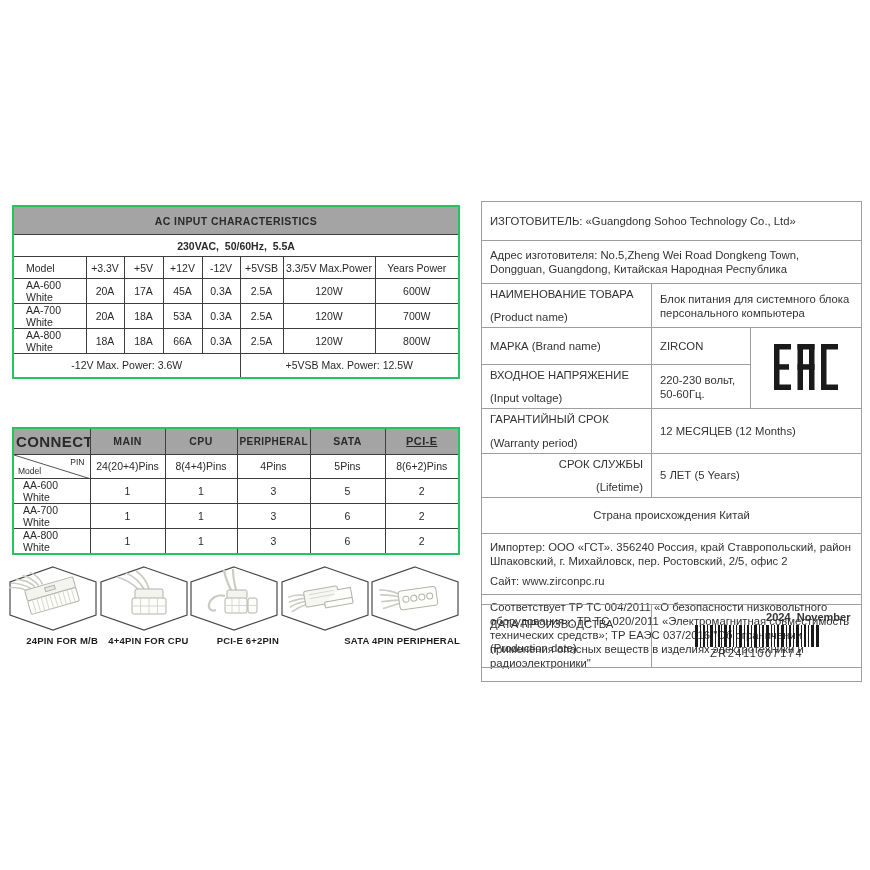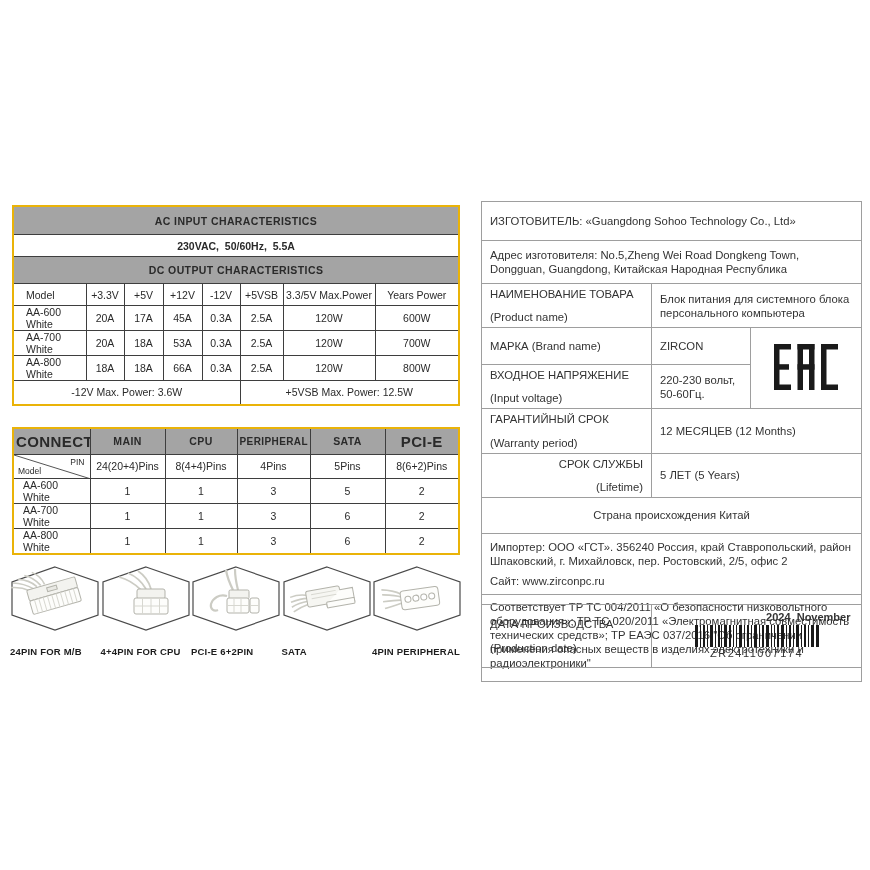--- a/index.html
+++ b/index.html
@@ -2,37 +2,37 @@
 <html><head>
 <meta charset="utf-8">
 <style>
   html,body{margin:0;padding:0;background:#e8e8e8;}
   .page{position:relative;width:870px;height:870px;background:#ffffff;overflow:hidden;
         font-family:"Liberation Sans","DejaVu Sans",sans-serif;color:#262626;}
   .abs{position:absolute;}
 
   
   table{border-collapse:collapse;table-layout:fixed;}
-  .t-dark{border:2px solid #eab308;}
+  .t-dark{border:2px solid #22c55e;}
   .t-dark td{border:1px solid #3e3e3e;font-size:10.5px;text-align:center;
              vertical-align:middle;padding:0 2px;color:#2a2a2a;overflow:hidden;}
   .gbar{background:#a4a4a4;color:#ffffff;font-weight:bold;font-size:12.5px;letter-spacing:.4px;}
   .spec-row{font-size:11px;}
   td.lft{text-align:left;padding-left:12px;}
   .ws-pre{white-space:pre-wrap;font-weight:bold;}
 
   
   .diag{position:relative;padding:0;}
   .diag svg{position:absolute;left:0;top:0;}
   .diag .pin-lbl{position:absolute;top:2px;right:5px;font-size:8.5px;}
   .diag .model-lbl{position:absolute;bottom:2px;left:4px;font-size:8.5px;}
 
   
   .icons{display:flex;justify-content:space-between;}
-  .icon-item{width:88px;display:flex;flex-direction:column;align-items:flex-start;gap:11px;}
+  .icon-item{width:88px;display:flex;flex-direction:column;align-items:flex-end;}
   .icon-label{margin-top:3px;font-size:9.5px;font-weight:bold;letter-spacing:.2px;color:#1d1d1d;white-space:nowrap;}
 
   
   .t-light{border:1px solid #9e9e9e;}
   .t-light td{border:1px solid #9e9e9e;font-size:11.3px;line-height:1.25;
               vertical-align:middle;padding:3px 8px;color:#333;}
   .t-light td.ctr{text-align:center;}
   .sub{font-size:11.3px;margin-top:9px;}
   .site-line{margin-top:6px;}
 
@@ -55,23 +55,20 @@
         <col style="width:43px">
         <col style="width:92px">
         <col style="width:84px">
       </colgroup>
     <tbody>
         <tr>
           <td colspan="8" class="gbar" style="height:27px;">AC INPUT CHARACTERISTICS</td>
         </tr>
     <tr>
           <td colspan="8" class="spec-row ws-pre" style="height:21px;">230VAC,  50/60Hz,  5.5A</td>
-        </tr>
-    <tr>
-          <td colspan="8" class="gbar" style="height:26px;">DC OUTPUT CHARACTERISTICS</td>
         </tr>
     <tr style="height:22px;">
       <td class="lft">Model</td>
       <td>+3.3V</td>
       <td>+5V</td>
       <td>+12V</td>
       <td>-12V</td>
       <td>+5VSB</td>
       <td>3.3/5V Max.Power</td>
       <td>Years Power</td>
@@ -122,21 +119,21 @@
         <col style="width:75px">
         <col style="width:74px">
       </colgroup>
     <tbody>
         <tr style="height:26px;">
       <td class="gbar" style="font-size:15px;">CONNECTOR</td>
       <td class="gbar" style="font-size:10.5px;">MAIN</td>
       <td class="gbar" style="font-size:10.5px;">CPU</td>
       <td class="gbar" style="font-size:10px;">PERIPHERAL</td>
       <td class="gbar" style="font-size:10.5px;">SATA</td>
-      <td class="gbar" style="font-size:15px;">PCI-E</td>
+      <td class="gbar" style="font-size:11px;text-decoration:underline;">PCI-E</td>
     </tr>
     <tr style="height:24px;">
       <td class="diag">
         <svg width="77" height="24" viewBox="0 0 77 24">
           <line x1="0" y1="0" x2="77" y2="24" stroke="#555" stroke-width="1"></line>
         </svg>
         <span class="pin-lbl">PIN</span>
         <span class="model-lbl">Model</span>
       </td>
       <td>24(20+4)Pins</td>

